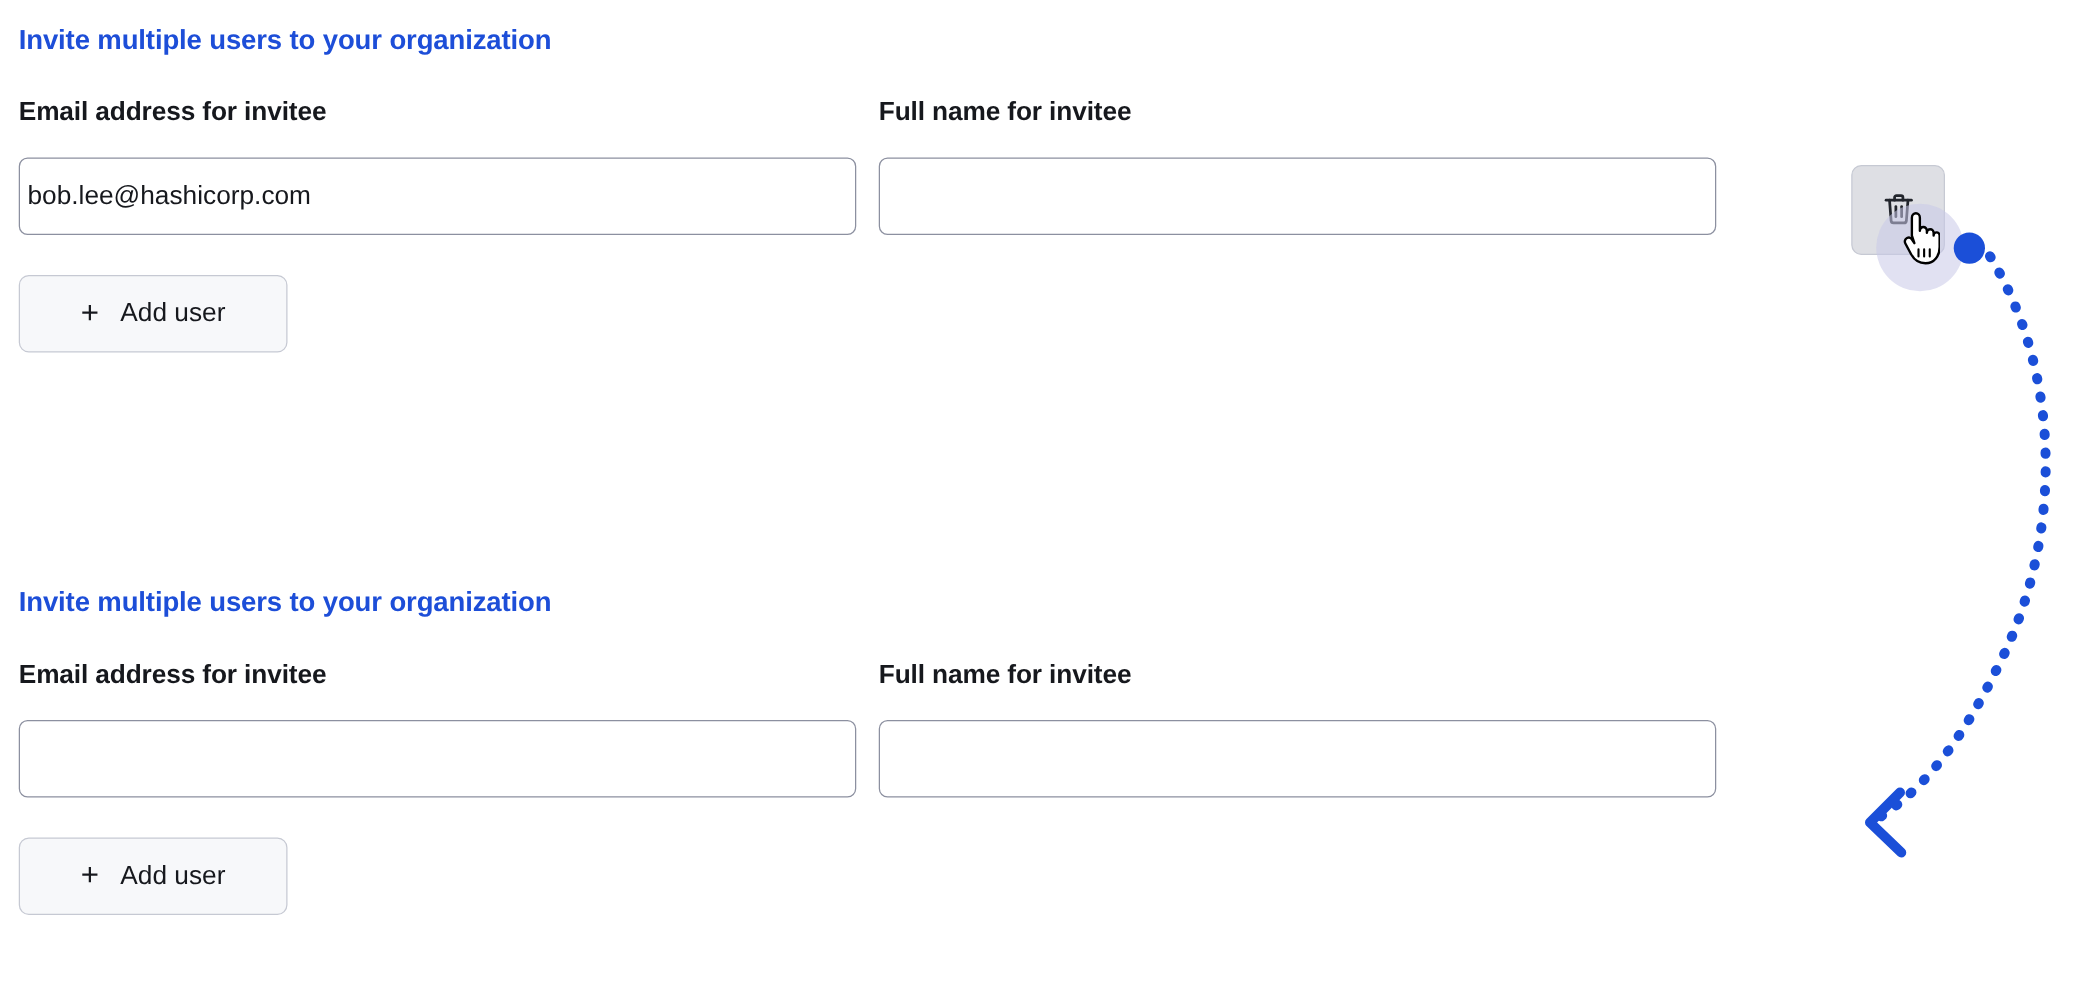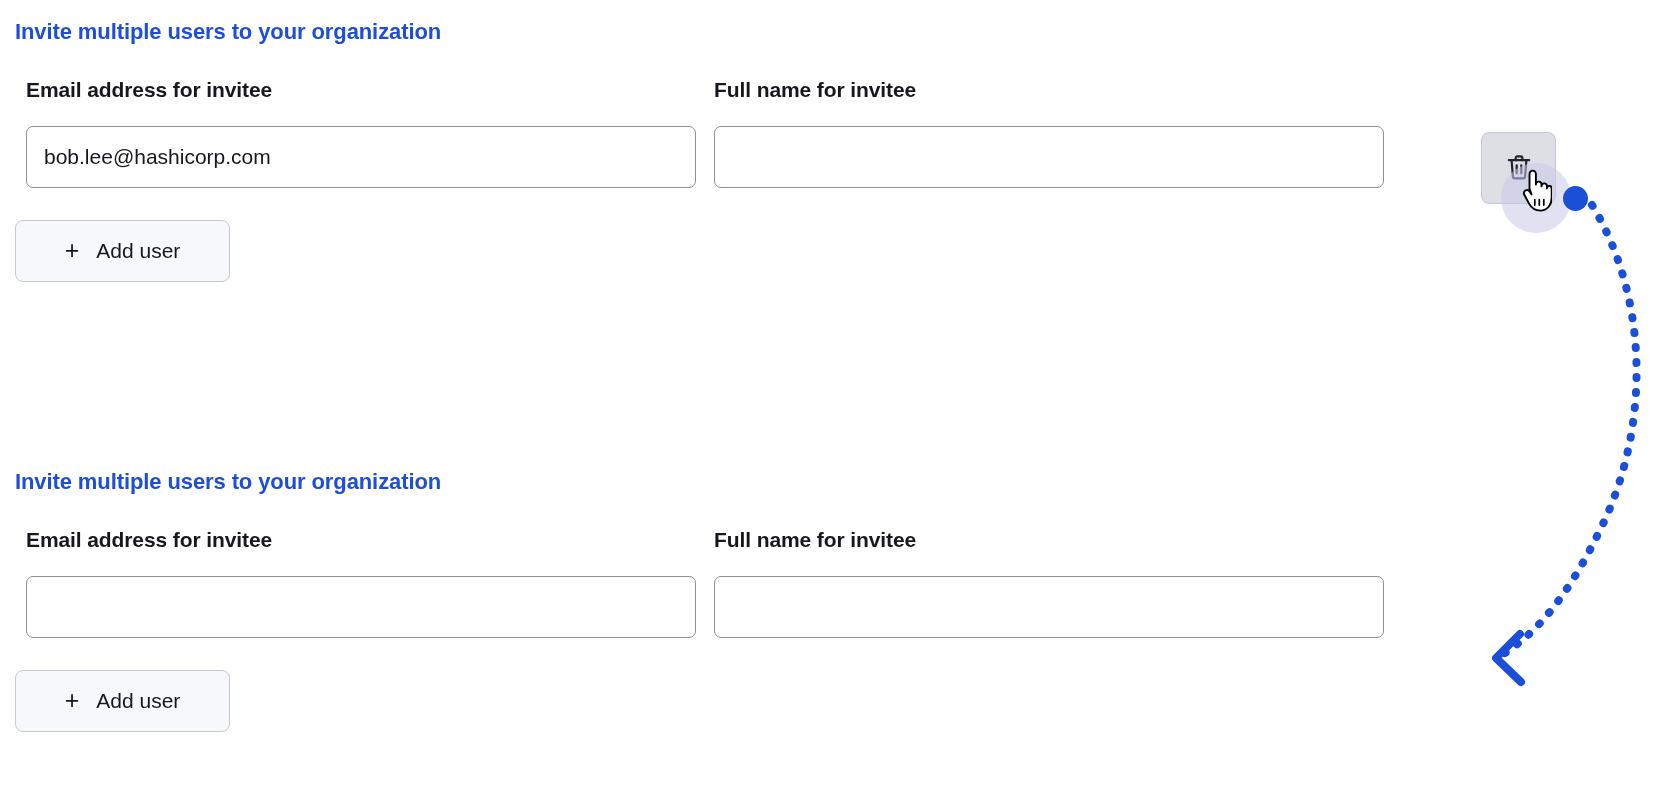--- a/index.html
+++ b/index.html
@@ -36,21 +36,21 @@
     top: 19px;
     font-size: 22px;
     font-weight: 700;
     color: #1d4ed8;
     letter-spacing: -0.1px;
     white-space: nowrap;
   }
 
   .fields-row {
     position: absolute;
-    left: 11px;
+    left: 0;
     top: 78px;
     width: 1622px;
     height: 140px;
   }
 
   .field {
     position: absolute;
     top: 0;
   }
   .field.email { left: 15px; width: 670px; }
@@ -70,21 +70,21 @@
     box-sizing: border-box;
     display: block;
     width: 100%;
     height: 62px;
     border: 1.5px solid #8c90a0;
     border-radius: 7px;
     background: #ffffff;
     font-family: "Liberation Sans", sans-serif;
     font-size: 21px;
     color: #16181d;
-    padding: 0 17px;
+    padding: 0 6px;
     outline: none;
     margin-top: 24px;
   }
   .text-input::placeholder { color: #9aa0ae; }
 
   
   .delete-btn {
     position: absolute;
     left: 1481px;
     top: 132px;

